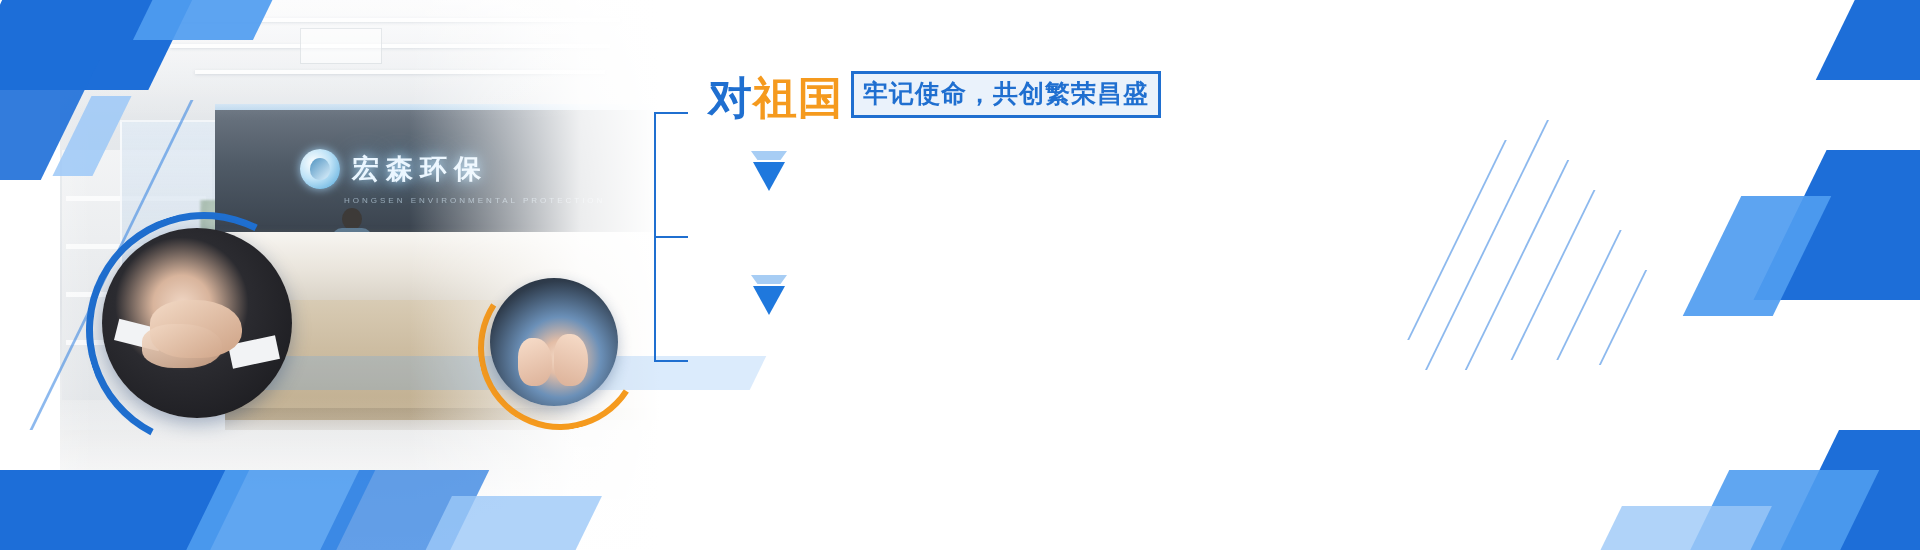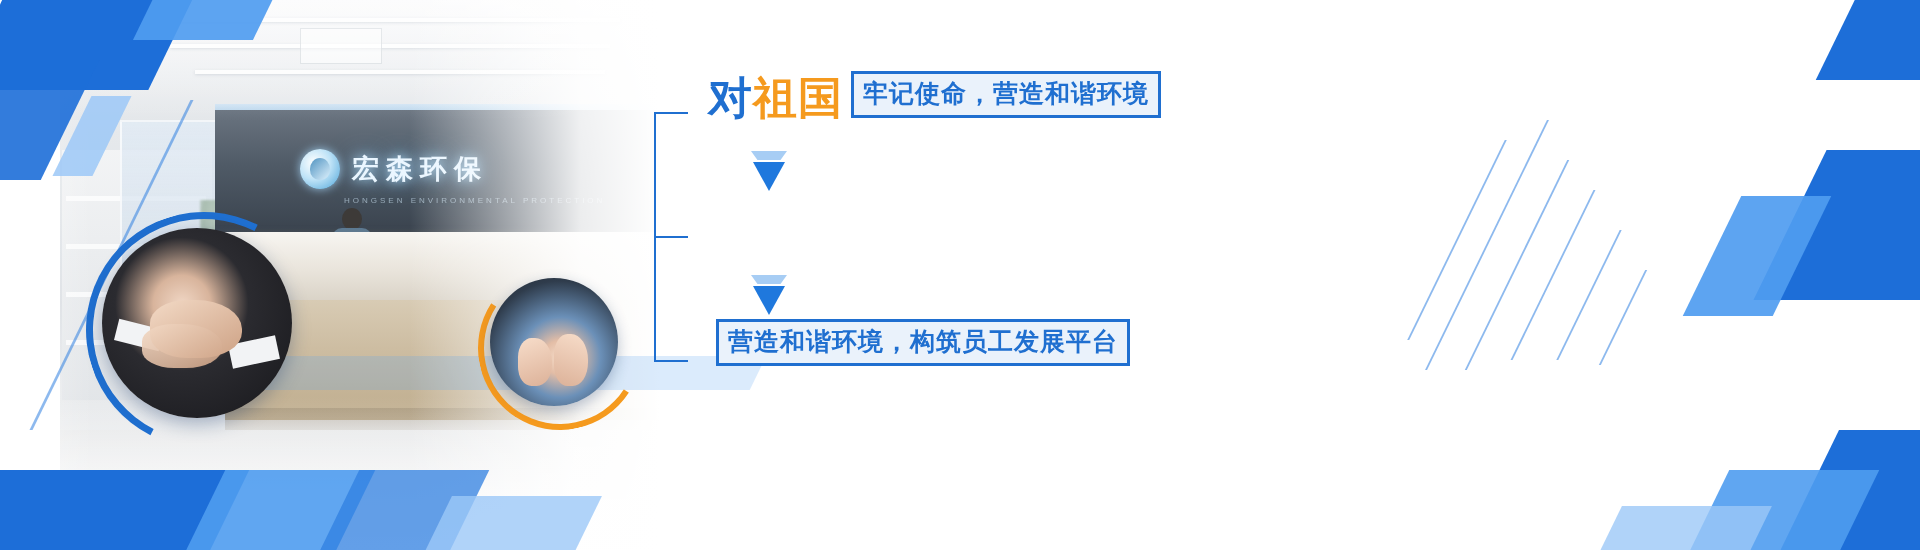--- a/index.html
+++ b/index.html
@@ -212,34 +212,33 @@
   </div>
 
   <div id="values">
     <div id="bracket"></div>
     <div class="tick" id="tick-1"></div>
     <div class="tick" id="tick-2"></div>
     <div class="tick" id="tick-3"></div>
 
     <div class="vrow" id="vrow-1">
       <span class="lead"><span class="pre">对</span><span class="key">祖国</span></span>
-      <span class="boxed">牢记使命，营造和谐环境</span>
+      <span class="boxed">牢记使命，共创繁荣昌盛</span>
     </div>
 
     <div class="arrow" id="arrow-1">
       <span class="top"></span>
       <span class="bot"></span>
     </div>
 
     <div class="vrow" id="vrow-2">
     </div>
 
     <div class="arrow" id="arrow-2">
       <span class="top"></span>
       <span class="bot"></span>
     </div>
 
     <div class="vrow" id="vrow-3">
-      <span class="boxed">营造和谐环境，构筑员工发展平台</span>
     </div>
   </div>
 
 </div>
 
 </body></html>

